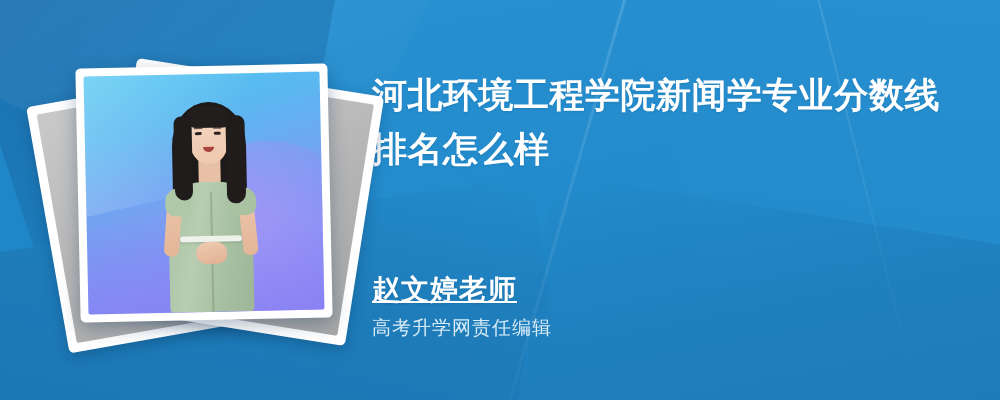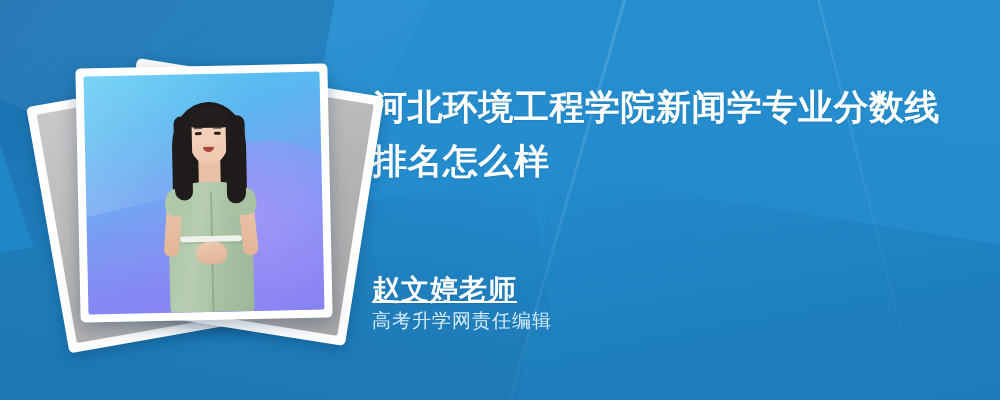--- a/index.html
+++ b/index.html
@@ -220,21 +220,21 @@
   }
   .p-shoulder-r{
     position:absolute; left:95px; top:92px;
     width:26px; height:28px;
     background:#a8c2a2; border-radius:6px 13px 10px 4px; z-index:3;
   }
 
   
   .text-block{
     position:absolute;
-    left:372px; top:80px;
+    left:372px; top:68px;
     width:600px;
   }
   .headline{
     font-size:35px;
     line-height:54px;
     font-weight:bold;
     color:#ffffff;
     letter-spacing:0.5px;
     max-width:580px;
     text-shadow:0 1px 2px rgba(10,60,100,0.18);
@@ -246,20 +246,21 @@
   .author-name{
     font-size:28px;
     font-weight:bold;
     color:#ffffff;
     letter-spacing:1px;
     line-height:36px;
     text-shadow:0 1px 2px rgba(10,60,100,0.18);
     text-decoration:underline;
   }
   .author-role{
+    margin-top:7px;
     font-size:19px;
     color:#d8ecf8;
     letter-spacing:1px;
     line-height:26px;
   }
 </style>
 </head>
 <body>
 
 <div id="card-banner">

